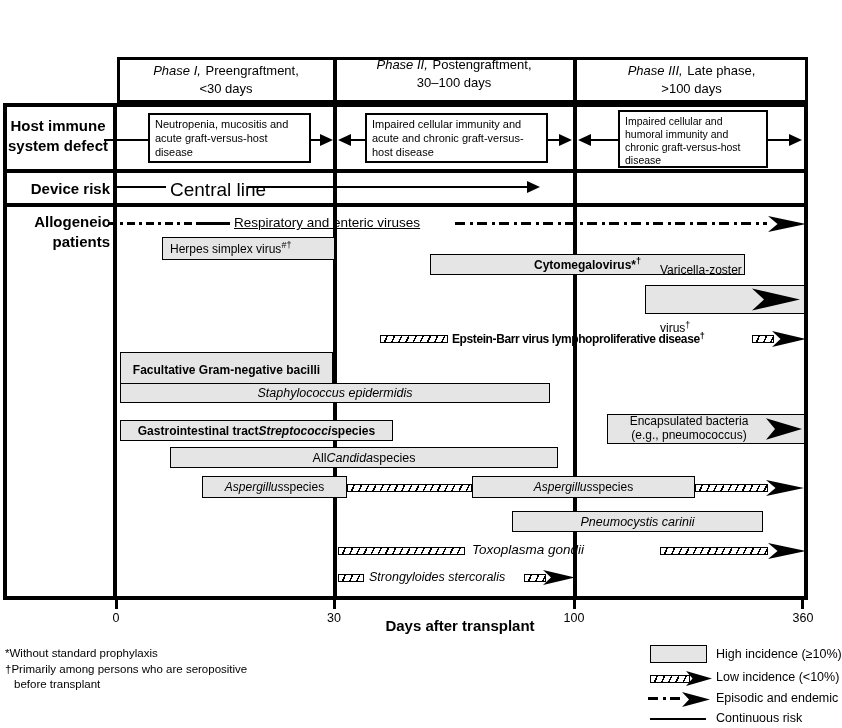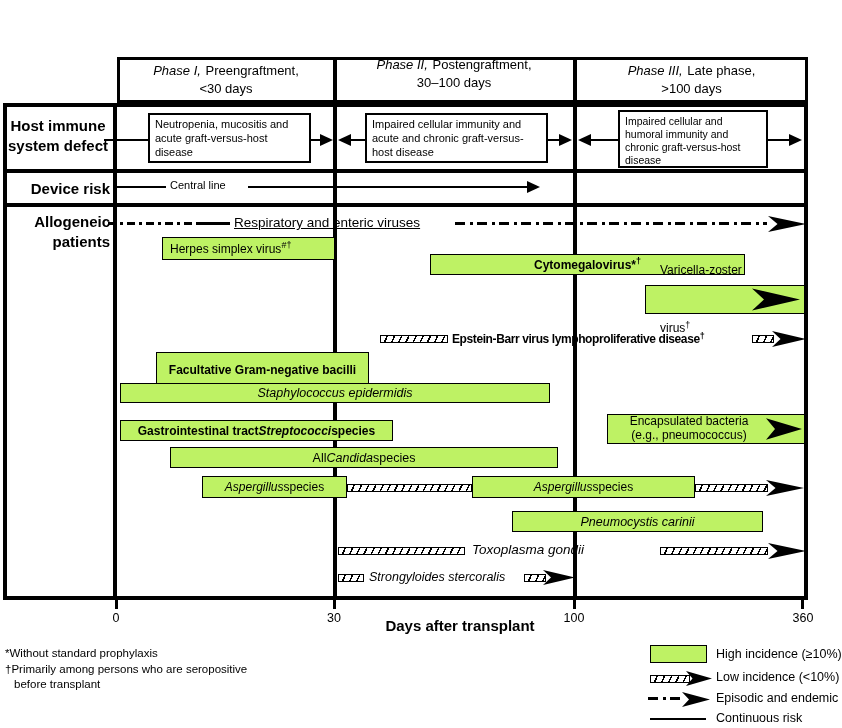--- a/index.html
+++ b/index.html
@@ -2,21 +2,21 @@
 <html><head>
 <meta charset="utf-8">
 <style>
   html,body{margin:0;padding:0;background:#fff;color:#000;
     font-family:"Liberation Sans",sans-serif;}
   .stage{position:relative;width:842px;height:728px;background:#fff;overflow:hidden;}
   .abs{position:absolute;}
   .ln{position:absolute;background:#000;z-index:1;}
   .rect{position:absolute;border:3px solid #000;box-sizing:border-box;background:transparent;z-index:0;}
   .body-rect{border-width:4px;}
-  .gbox{position:absolute;background:#bef264;border:1.5px solid #000;box-sizing:border-box;
+  .gbox{position:absolute;background:#e5e5e5;border:1.5px solid #000;box-sizing:border-box;
     display:flex;align-items:center;justify-content:center;font-size:12px;z-index:3;white-space:nowrap;}
   .gbox.left{justify-content:flex-start;}
   .gbox.col{flex-direction:column;line-height:1.15;white-space:normal;}
   .wbox{position:absolute;background:#fff;border:2px solid #000;box-sizing:border-box;
     font-size:11px;line-height:1.25;padding:3px 5px;z-index:3;}
   .hatch{position:absolute;height:8px;box-sizing:border-box;border:1px solid #000;background-color:#fff;
     background-image:repeating-linear-gradient(115deg,#fff 0 5px,#000 5px 6.5px);z-index:2;}
   .dashdot{position:absolute;height:3px;z-index:1;
     background:repeating-linear-gradient(to right,#000 0 8px,transparent 8px 12px,#000 12px 15px,transparent 15px 19px);}
   .dashes{position:absolute;height:3px;z-index:1;
@@ -86,21 +86,21 @@
   <div class="wbox" style="left:365px;top:113px;width:183px;height:50px;">Impaired cellular immunity and acute and chronic graft-versus-host disease</div>
   <div class="ln" style="left:547px;top:139px;width:13px;height:2px;"></div>
   <div class="tri-r" style="left:559px;top:134px;"></div>
   <div class="tri-l" style="left:578px;top:134px;"></div>
   <div class="ln" style="left:591px;top:139px;width:27px;height:2px;"></div>
   <div class="wbox" style="left:618px;top:110px;width:150px;height:58px;font-size:10.5px;">Impaired cellular and humoral immunity and chronic graft-versus-host disease</div>
   <div class="ln" style="left:768px;top:139px;width:22px;height:2px;"></div>
   <div class="tri-r" style="left:789px;top:134px;"></div>
 
   <div class="ln" style="left:117px;top:186px;width:49px;height:2px;"></div>
-  <div class="txt" style="left:170px;top:179px;font-size:11px;">Central line</div>
+  <div class="txt" style="left:170px;top:179px;font-size:19px;">Central line</div>
   <div class="ln" style="left:248px;top:186px;width:280px;height:2px;"></div>
   <div class="tri-r" style="left:527px;top:181px;"></div>
 
   <div class="dashdot" style="left:108px;top:222px;width:88px;"></div>
   <div class="ln" style="left:196px;top:222px;width:34px;height:3px;"></div>
   <div class="txt" style="left:234px;top:215px;font-size:13.5px;text-decoration:underline;">Respiratory and enteric viruses</div>
   <div class="dashes" style="left:455px;top:222px;width:312px;"></div>
   <svg class="abs z3" style="left:768px;top:215px;" width="38" height="18" viewBox="0 0 36 18" preserveAspectRatio="none">
       <polygon points="0,1 36,9 0,17 9,9" fill="#000"></polygon>
     </svg>
@@ -125,21 +125,21 @@
 
   <div class="hatch" style="left:380px;top:335px;width:68px;"></div>
   <div class="txt" style="left:452px;top:332px;font-size:12px;font-weight:bold;letter-spacing:-0.4px;">
     <span>Epstein-Barr virus lymphoproliferative disease</span><span class="sup">†</span>
   </div>
   <div class="hatch" style="left:752px;top:335px;width:22px;"></div>
   <svg class="abs z3" style="left:772px;top:330px;" width="34" height="18" viewBox="0 0 36 18" preserveAspectRatio="none">
       <polygon points="0,1 36,9 0,17 9,9" fill="#000"></polygon>
     </svg>
 
-  <div class="gbox" style="left:120px;top:352px;width:213px;height:36px;font-weight:bold;margin-left:36px;">Facultative Gram-negative bacilli</div>
+  <div class="gbox" style="left:120px;top:352px;width:213px;height:36px;font-weight:bold;">Facultative Gram-negative bacilli</div>
 
   <div class="gbox" style="left:120px;top:383px;width:430px;height:20px;font-style:italic;font-size:12.5px;">Staphylococcus epidermidis</div>
 
   <div class="gbox" style="left:120px;top:420px;width:273px;height:21px;font-weight:bold;">
     <span>Gastrointestinal tract </span>
       <i>Streptococci</i>
       <span> species</span>
   </div>
 
   <div class="gbox col" style="left:607px;top:414px;width:198px;height:30px;padding-right:34px;">

